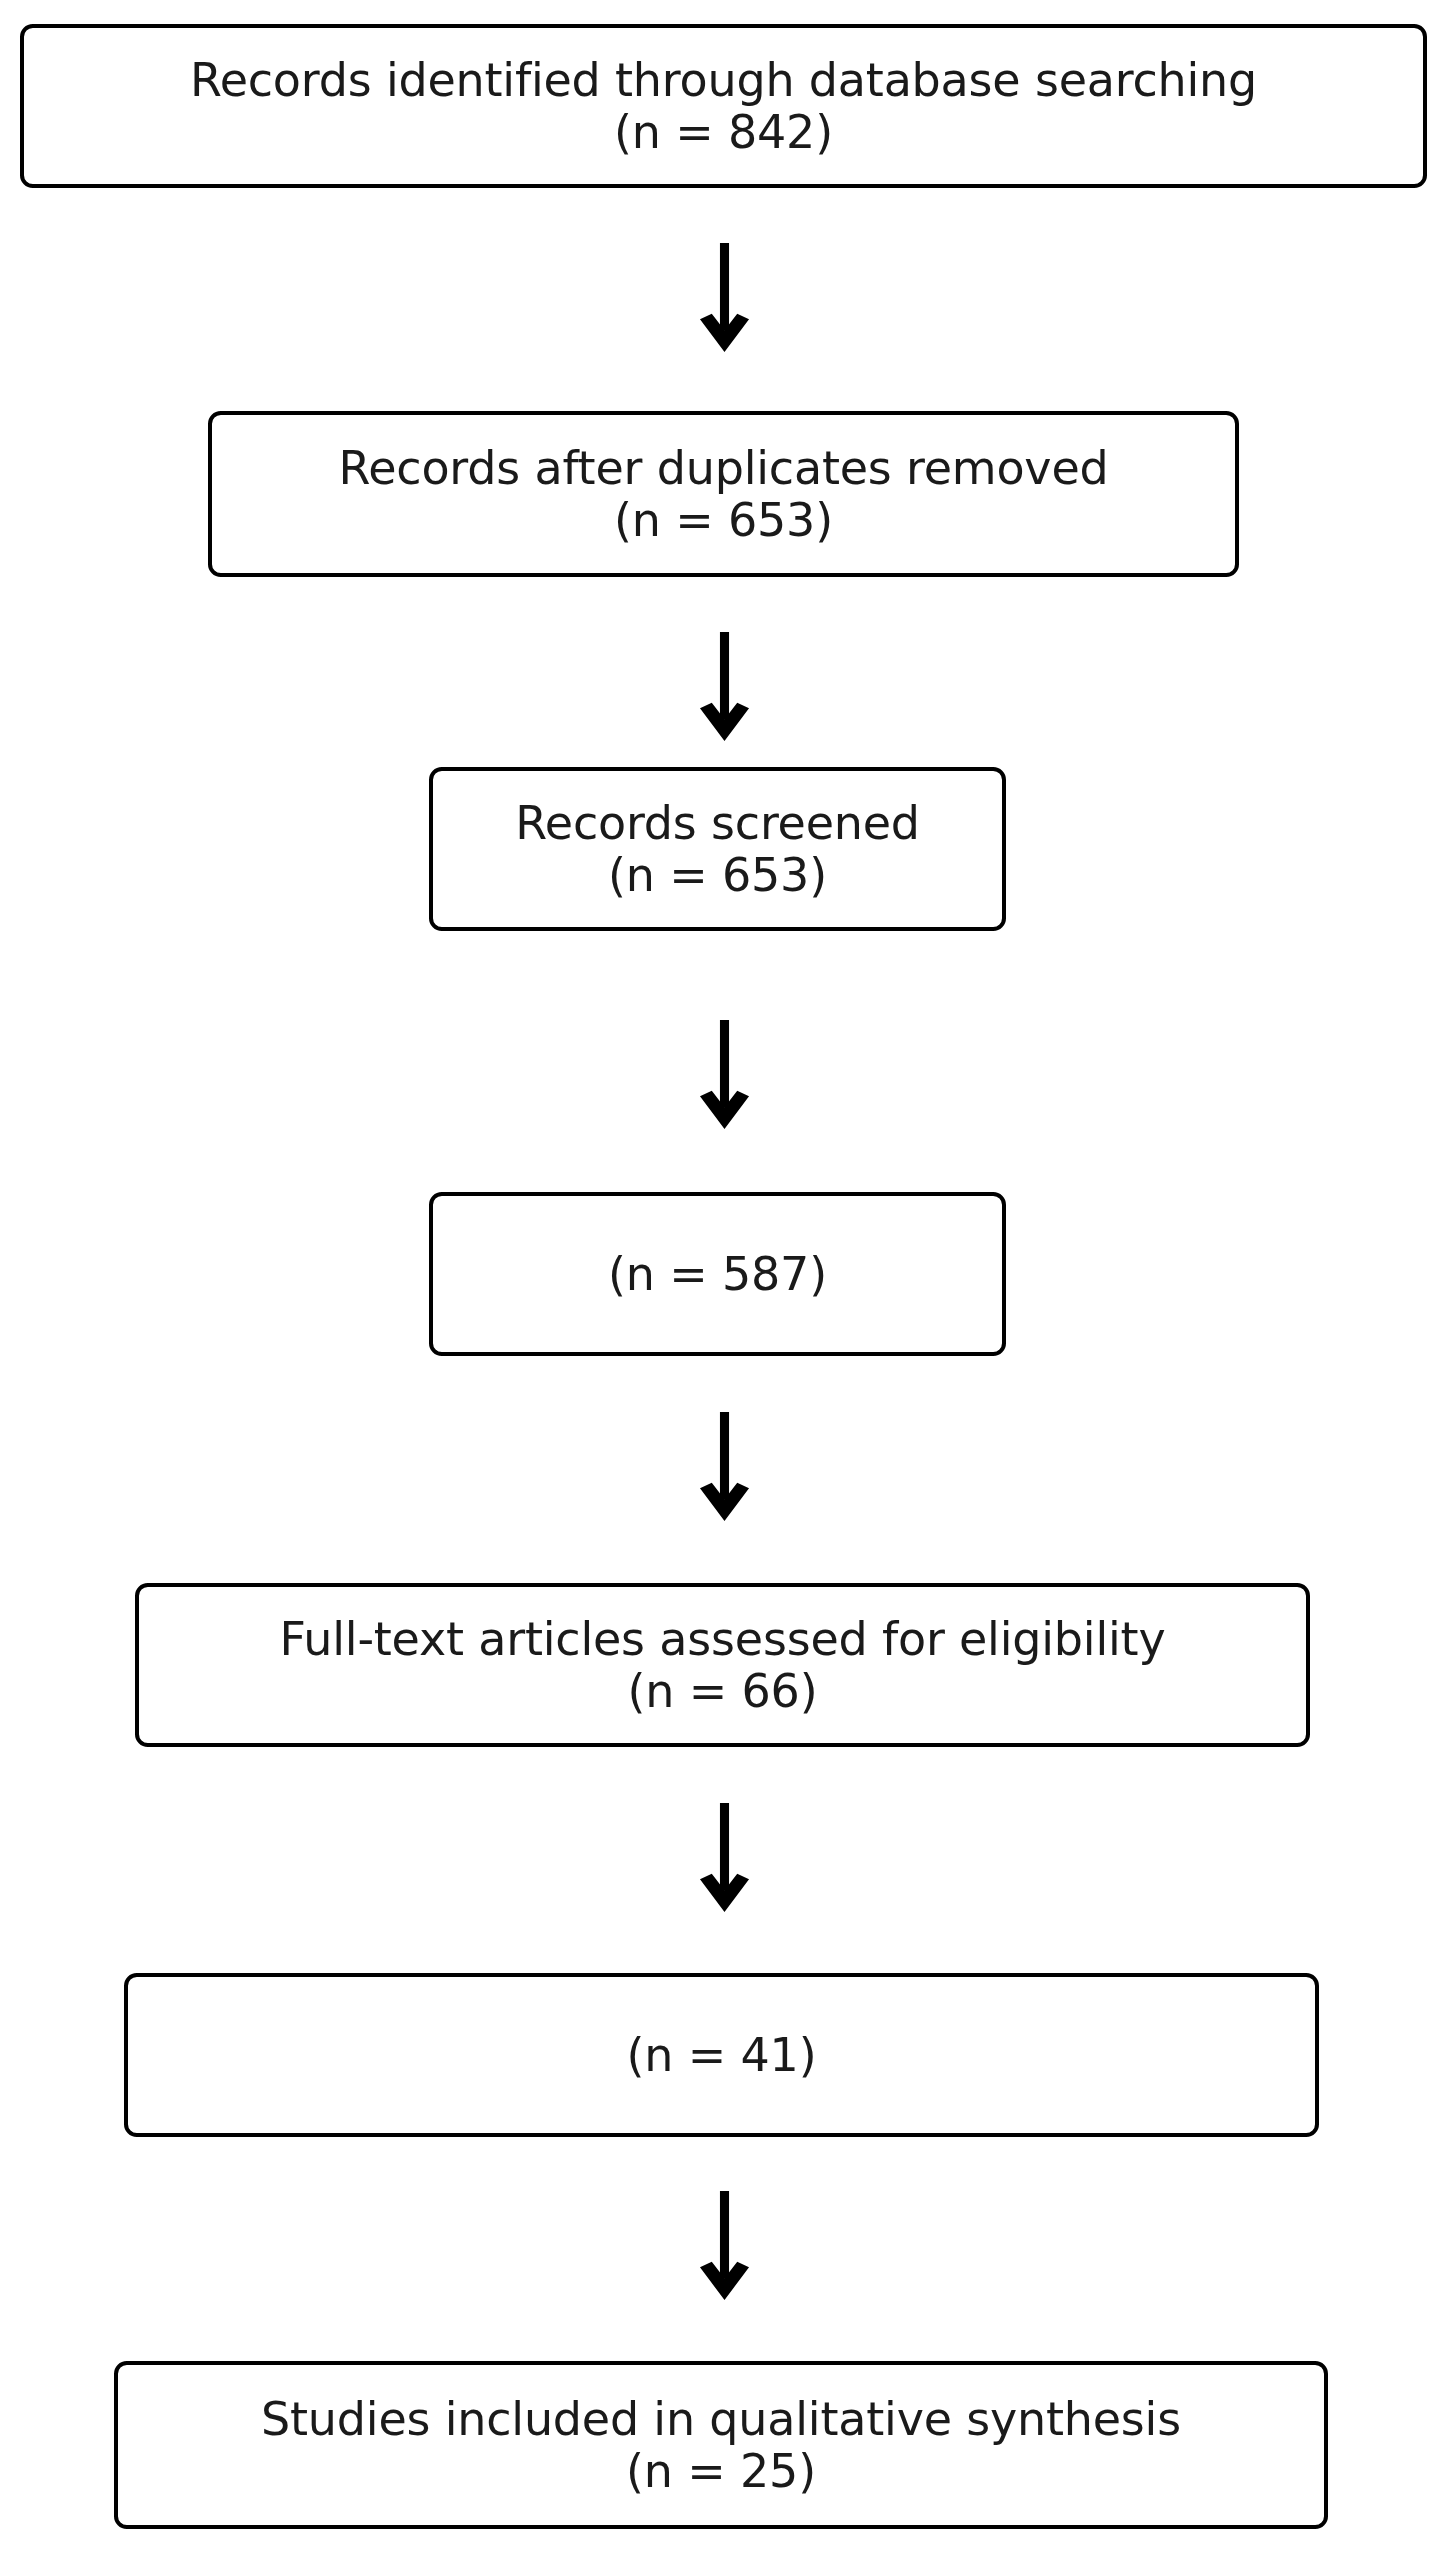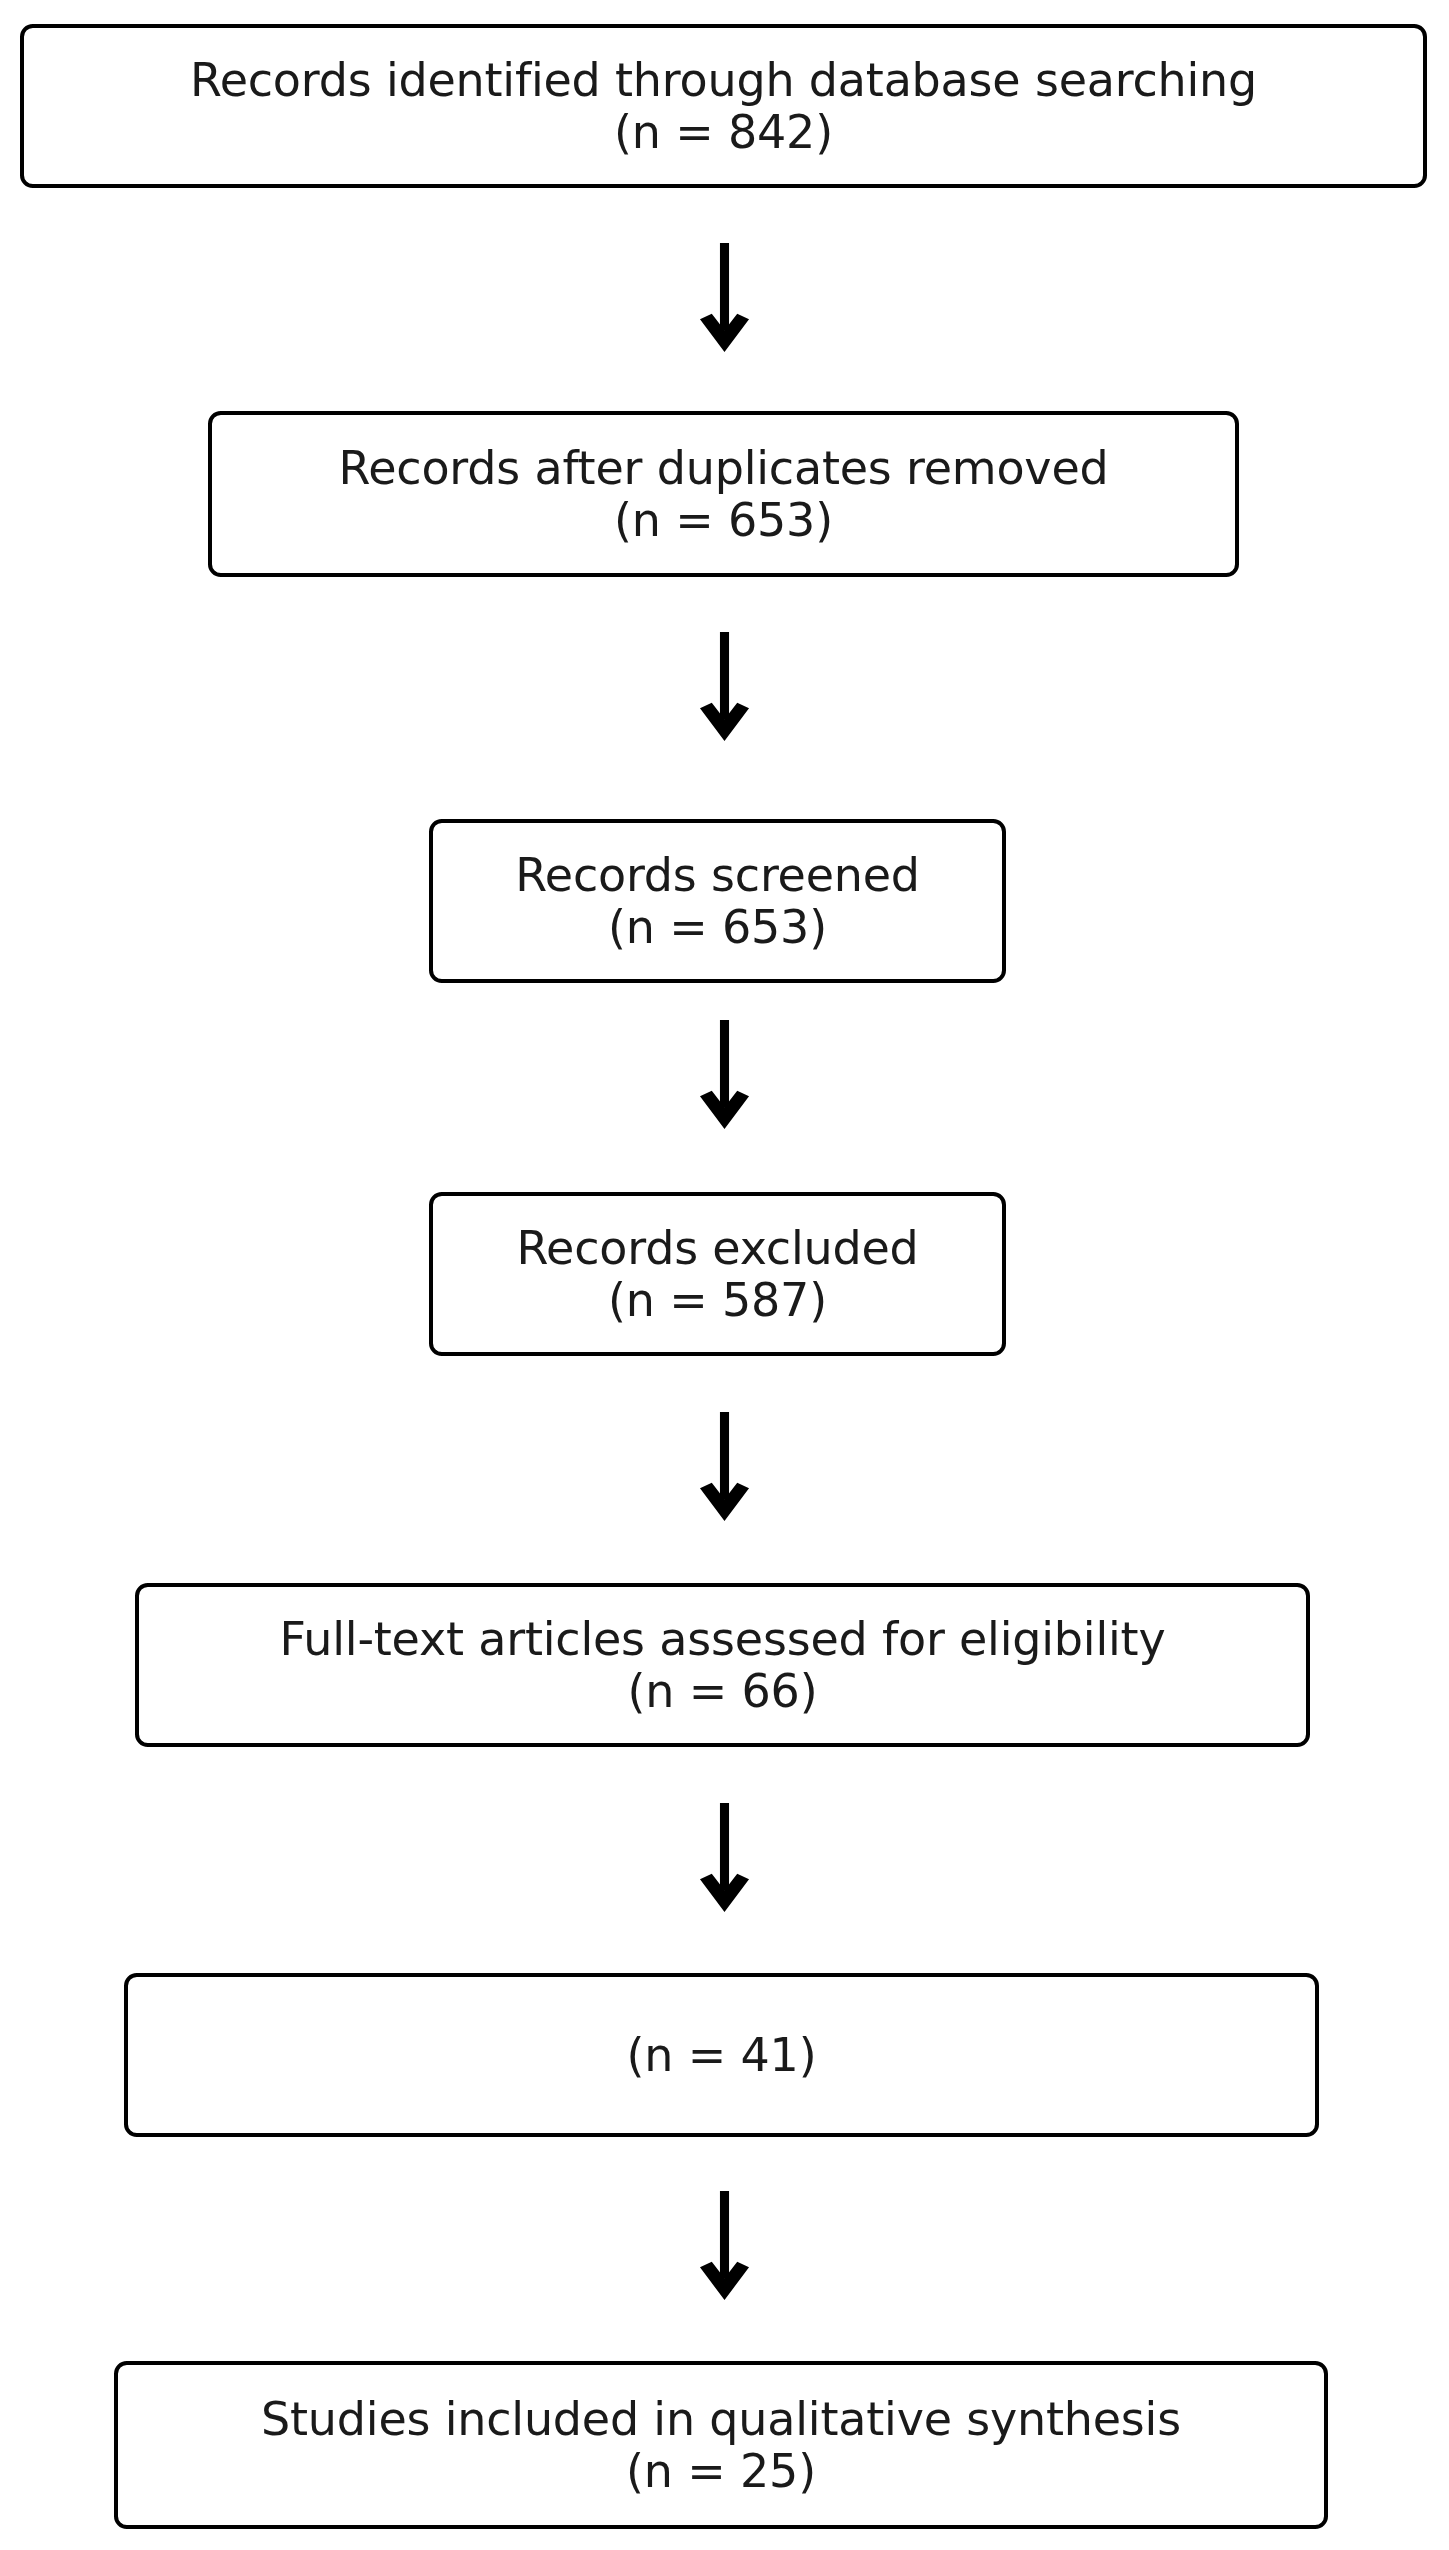--- a/index.html
+++ b/index.html
@@ -70,34 +70,33 @@
     <span class="line2">(n = 653)</span>
   </div>
 
   <div class="arrow" style="left:696px; top:632px; width:57px; height:109px;">
     <svg width="57" height="109" viewBox="0 0 62 120">
       <rect x="26" y="0" width="10" height="96" fill="#000000"></rect>
       <path d="M 4 84 L 31 120 L 58 84 L 45 78 L 31 96 L 17 78 Z" fill="#000000"></path>
     </svg>
   </div>
 
-  <div class="node" style="left:429px; top:819px; width:577px; height:164px;">
+  <div class="node" style="left:429px; top:767px; width:577px; height:164px;">
     <span class="line1">Records screened</span>
     <span class="line2">(n = 653)</span>
   </div>
 
   <div class="arrow" style="left:696px; top:1020px; width:57px; height:109px;">
     <svg width="57" height="109" viewBox="0 0 62 120">
       <rect x="26" y="0" width="10" height="96" fill="#000000"></rect>
       <path d="M 4 84 L 31 120 L 58 84 L 45 78 L 31 96 L 17 78 Z" fill="#000000"></path>
     </svg>
   </div>
 
   <div class="node" style="left:429px; top:1192px; width:577px; height:164px;">
-    <span class="line1">Records excluded</span>
     <span class="line2">(n = 587)</span>
   </div>
 
   <div class="arrow" style="left:696px; top:1412px; width:57px; height:109px;">
     <svg width="57" height="109" viewBox="0 0 62 120">
       <rect x="26" y="0" width="10" height="96" fill="#000000"></rect>
       <path d="M 4 84 L 31 120 L 58 84 L 45 78 L 31 96 L 17 78 Z" fill="#000000"></path>
     </svg>
   </div>
 

